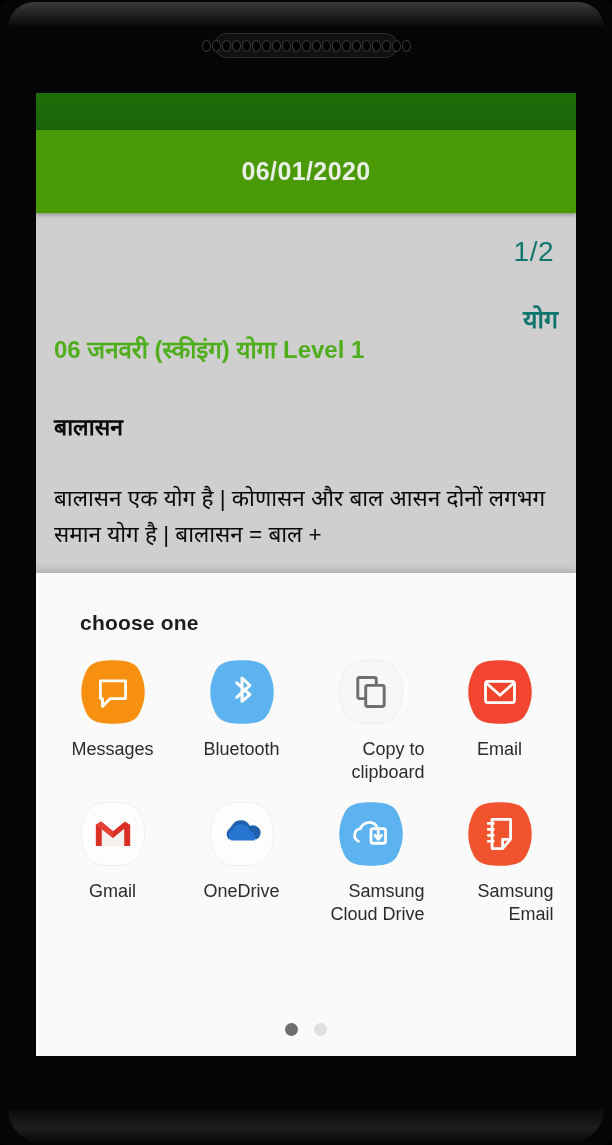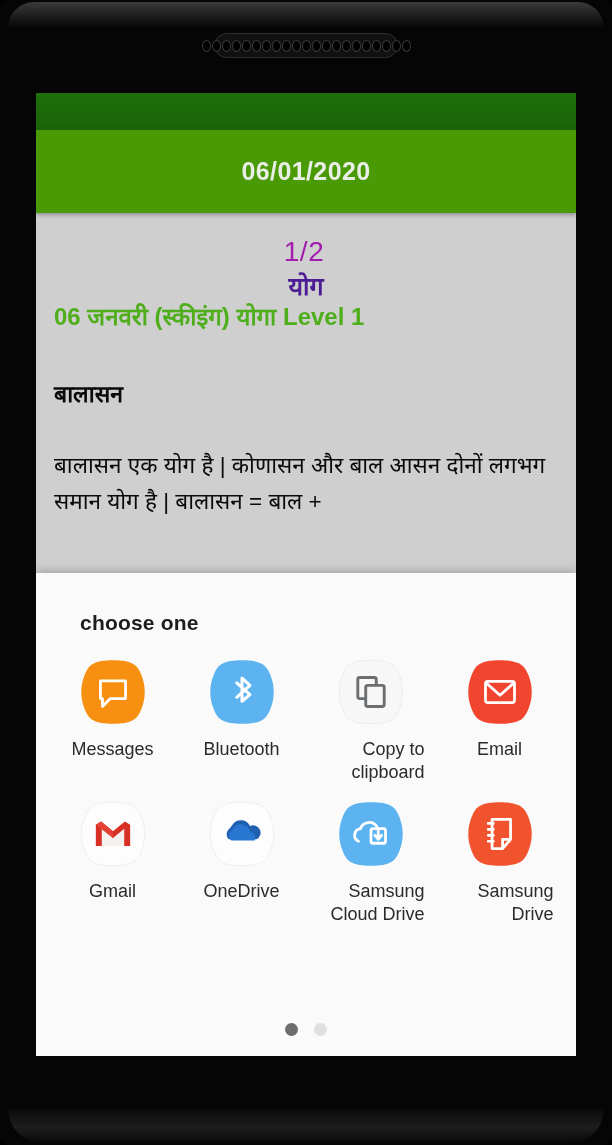--- a/index.html
+++ b/index.html
@@ -67,25 +67,26 @@
 
   
   #content{
     background:#cfcfcf;
     height:843px;
     padding:0 18px;
     box-sizing:border-box;
     position:relative;
   }
   #pagecount{
-    text-align:center;color:#a21caf;font-size:28px;
+    text-align:right;color:#0f766e;font-size:28px;
     padding:23px 4px 0 0;letter-spacing:.5px;
   }
   #yoga-heading{
-    text-align:center;color:#4c1d95;font-size:25px;font-weight:bold;
+    text-align:right;color:#0f766e;font-size:25px;font-weight:bold;
+    margin-top:33px;
   }
   #lesson-title{
     color:#4fae1b;font-size:24px;font-weight:bold;
     line-height:1.25;
   }
   #asana-name{
     color:#0a0a0a;font-size:23px;font-weight:bold;
     margin-top:45px;
   }
   #body-text{
@@ -254,21 +255,21 @@
           </div>
           <div class="app-cell">
             <div class="app-icon">
               <svg viewBox="0 0 100 100" width="66" height="66">
                 <path d="M50,2 C78,2 86,8 92,22 C97,34 98,42 98,50 C98,58 97,66 92,78 C86,92 78,98 50,98 C22,98 14,92 8,78 C3,66 2,58 2,50 C2,42 3,34 8,22 C14,8 22,2 50,2 Z" fill="#f2532f"></path>
                 <path d="M38,28 H66 V58 L54,72 H38 Z" fill="none" stroke="#ffffff" stroke-width="4.2" stroke-linejoin="round"></path>
                 <path d="M66,58 L54,58 L54,72" fill="none" stroke="#ffffff" stroke-width="4.2" stroke-linejoin="round"></path>
                 <path d="M32,34 H40 M32,43 H40 M32,52 H40 M32,61 H40" stroke="#ffffff" stroke-width="4" stroke-linecap="round"></path>
               </svg>
             </div>
-            <div class="app-label">Samsung Drive</div>
+            <div class="app-label">Samsung Email</div>
           </div>
         </div>
       <div id="dots">
           <div class="dot active"></div>
           <div class="dot inactive"></div>
         </div>
     </div>
 
   </div>
 

